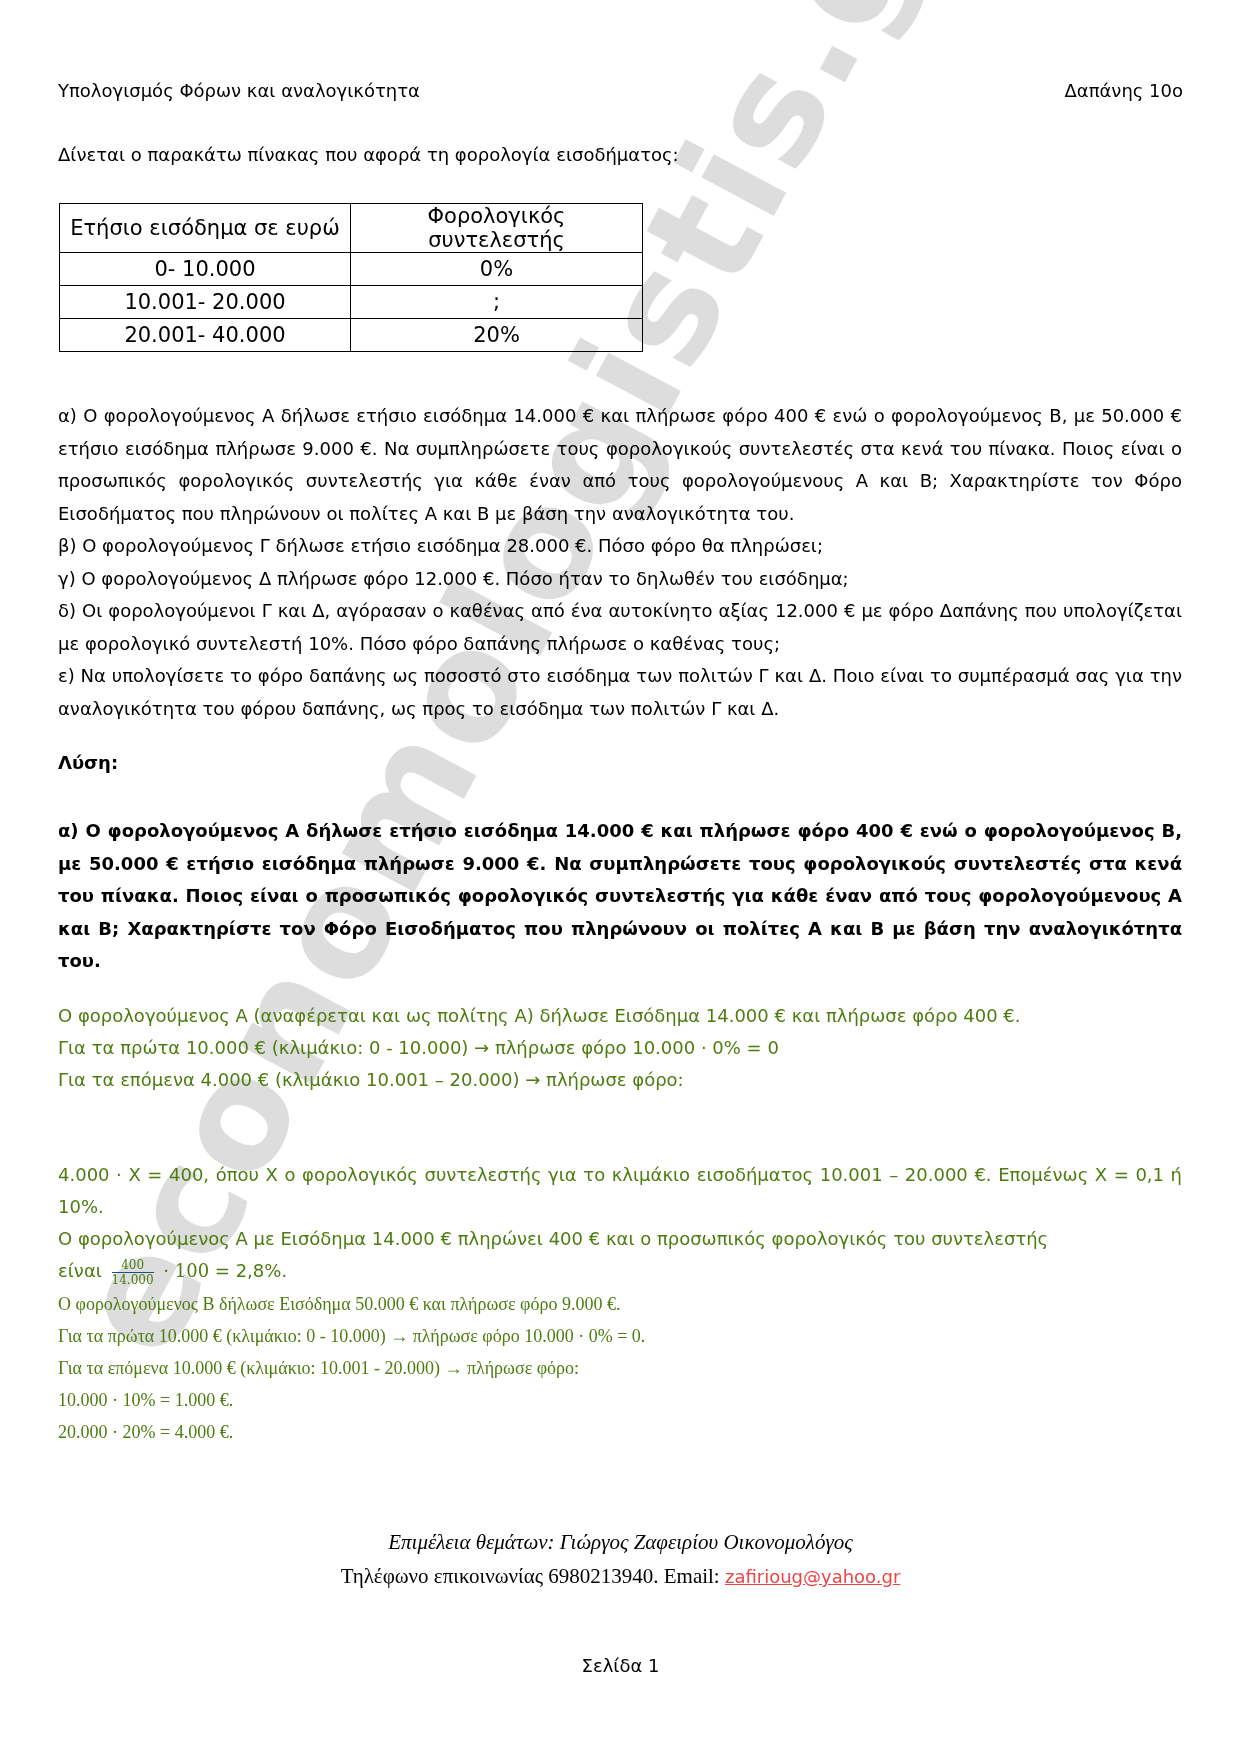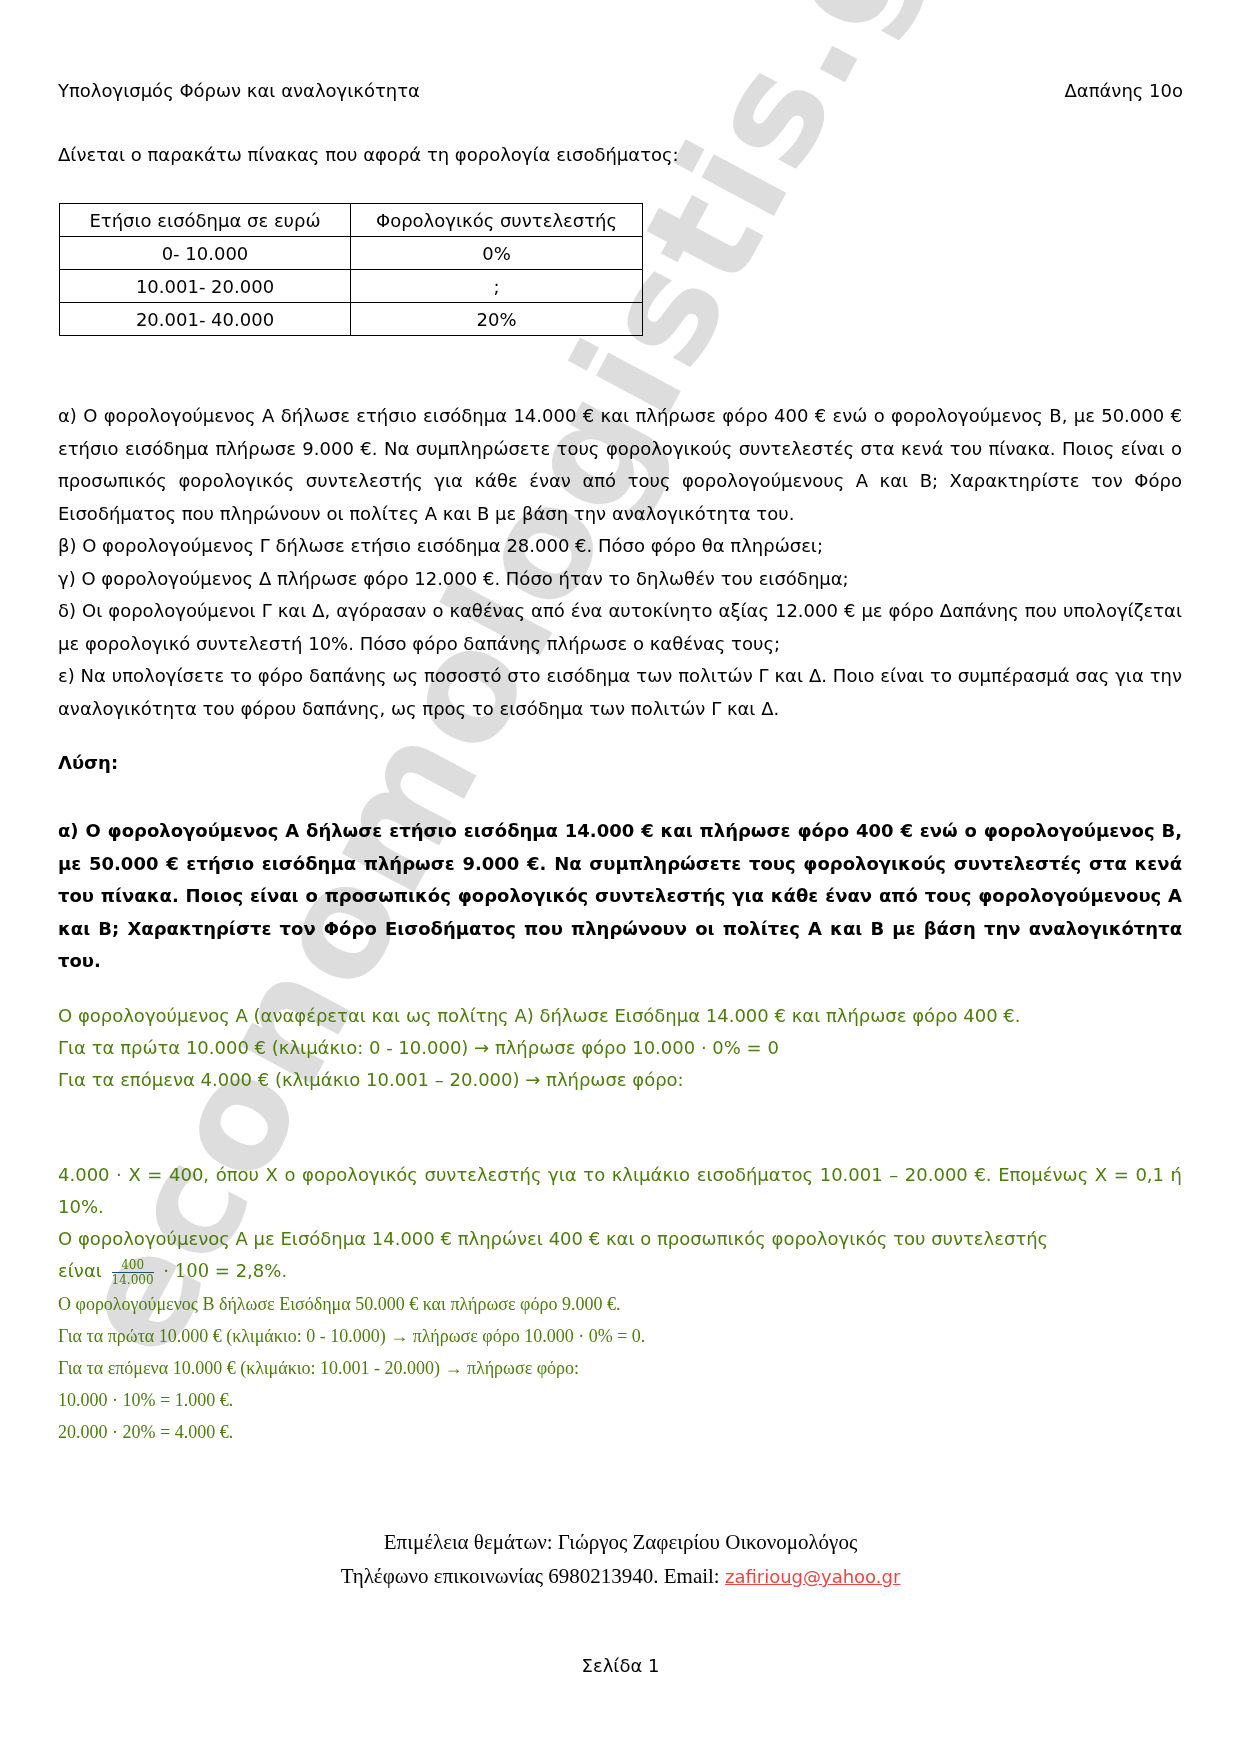--- a/index.html
+++ b/index.html
@@ -3,21 +3,21 @@
 <meta charset="utf-8">
 <style>
   html, body { margin: 0; padding: 0; background: #ffffff; }
   body { width: 1241px; height: 1755px; position: relative; overflow: hidden;
          font-family: "DejaVu Sans", sans-serif; color: #000; }
   .page { position: absolute; left: 0; top: 0; width: 1241px; height: 1755px; }
   .header { position: absolute; top: 80px; left: 58px; right: 58px; font-size: 18px;
             display: flex; justify-content: space-between; }
   .intro { position: absolute; top: 144px; left: 58px; font-size: 18px; }
   table.tax { position: absolute; top: 203px; left: 59px; border-collapse: collapse;
-              font-size: 18px; }
+              font-size: 21px; }
   table.tax td, table.tax th { border: 1px solid #000; height: 32px; padding: 0 8px;
               text-align: center; font-weight: normal; }
   table.tax td.c1, table.tax th.c1 { width: 274px; }
   table.tax td.c2, table.tax th.c2 { width: 275px; }
   .para { position: absolute; left: 58px; width: 1124px; font-size: 18px; line-height: 32.5px;
           text-align: justify; }
   .q { top: 400px; }
   .qline { display: block; }
   .sol-title { position: absolute; top: 752px; left: 58px; font-size: 18px; font-weight: bold; }
   .bold-q { top: 815px; font-weight: bold; line-height: 32.5px; }
@@ -104,19 +104,19 @@
   </div>
 
   <div class="sol blue" style="top:1288px;font-family:Liberation Serif, serif;">
     <div>Ο φορολογούμενος Β δήλωσε Εισόδημα 50.000 € και πλήρωσε φόρο 9.000 €.</div>
     <div>Για τα πρώτα 10.000 € (κλιμάκιο: 0 - 10.000) → πλήρωσε φόρο 10.000 · 0% = 0.</div>
     <div>Για τα επόμενα 10.000 € (κλιμάκιο: 10.001 - 20.000) → πλήρωσε φόρο:</div>
     <div>10.000 · 10% = 1.000 €.</div>
     <div>20.000 · 20% = 4.000 €.</div>
   </div>
 
-  <div class="footer" style="top:1530px;">Επιμέλεια θεμάτων: Γιώργος Ζαφειρίου Οικονομολόγος</div>
+  <div class="footer" style="top:1530px;font-style:italic;">Επιμέλεια θεμάτων: Γιώργος Ζαφειρίου Οικονομολόγος</div>
   <div class="footer" style="top:1564px;">
     <span>Τηλέφωνο επικοινωνίας 6980213940. Email: </span><a>zafirioug@yahoo.gr</a>
   </div>
 
   <div class="pagenum">Σελίδα 1</div>
 </div>
 
 </body></html>

